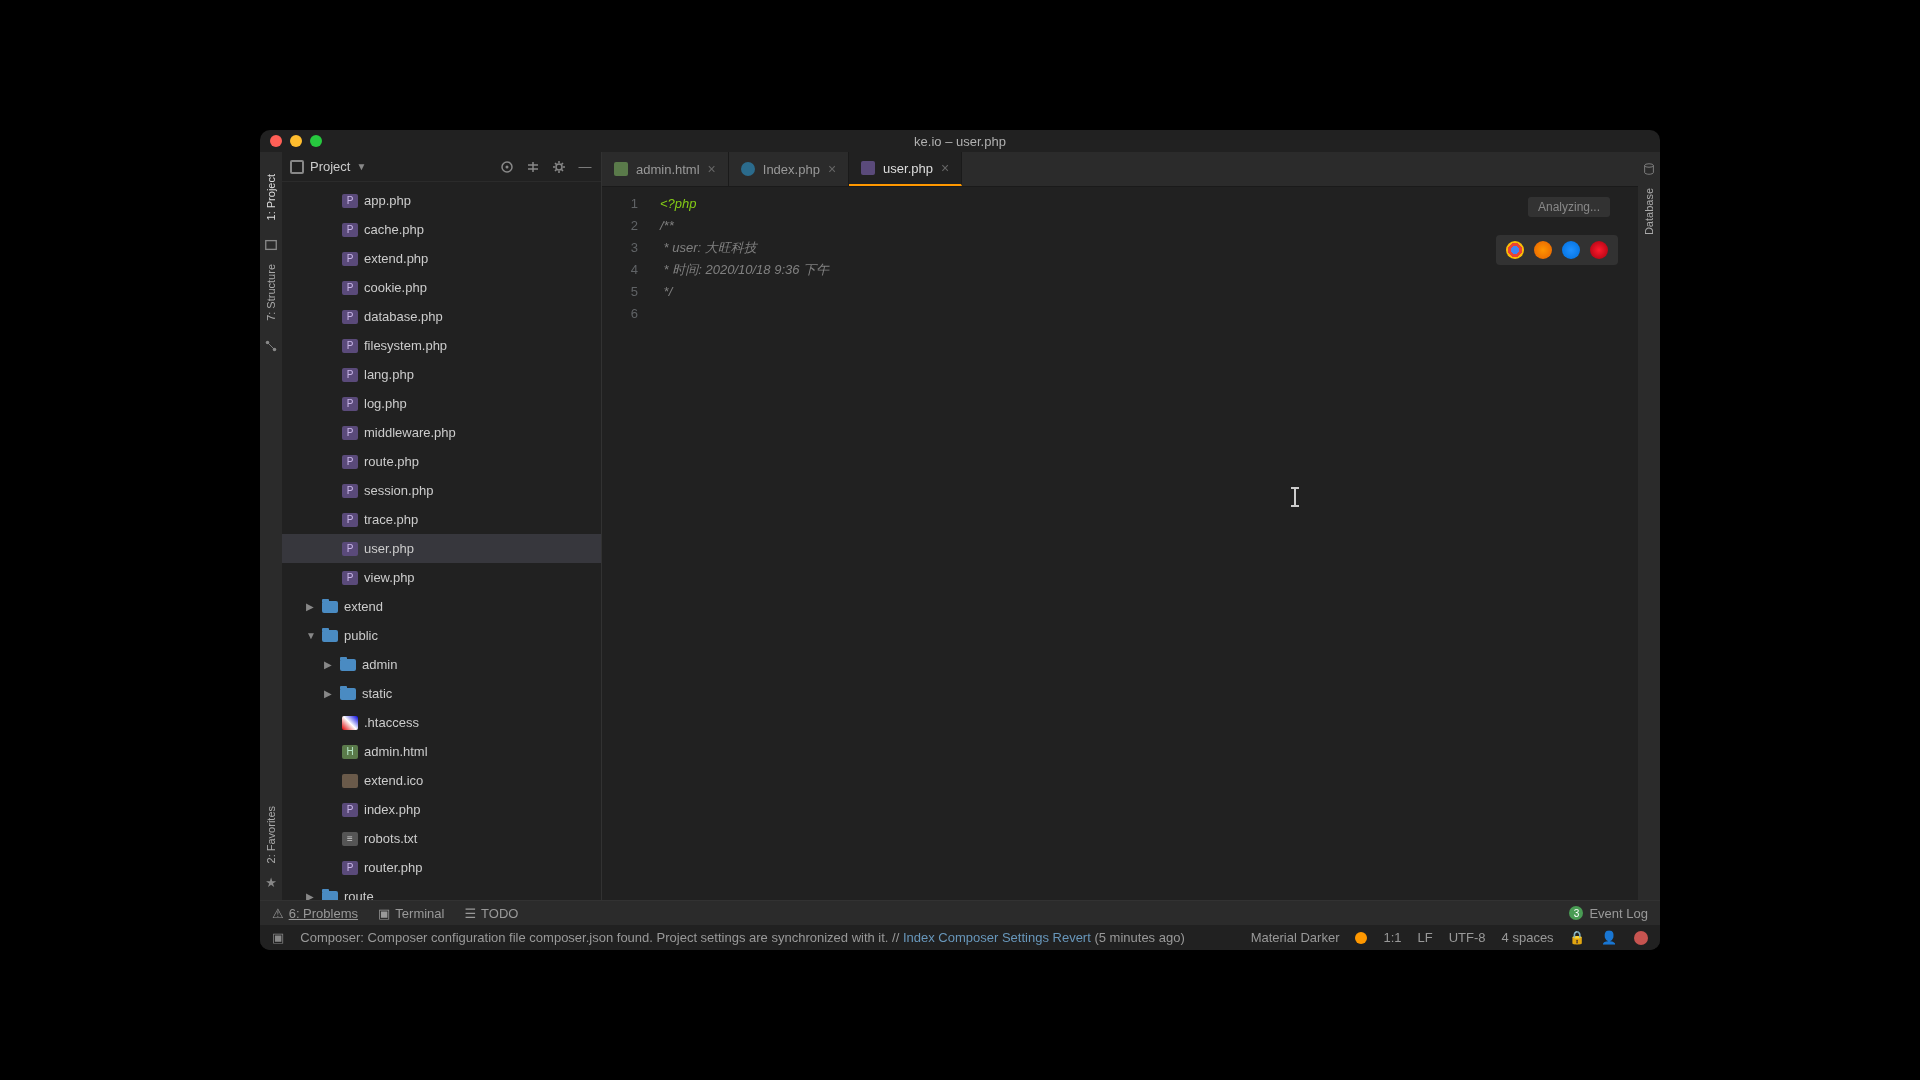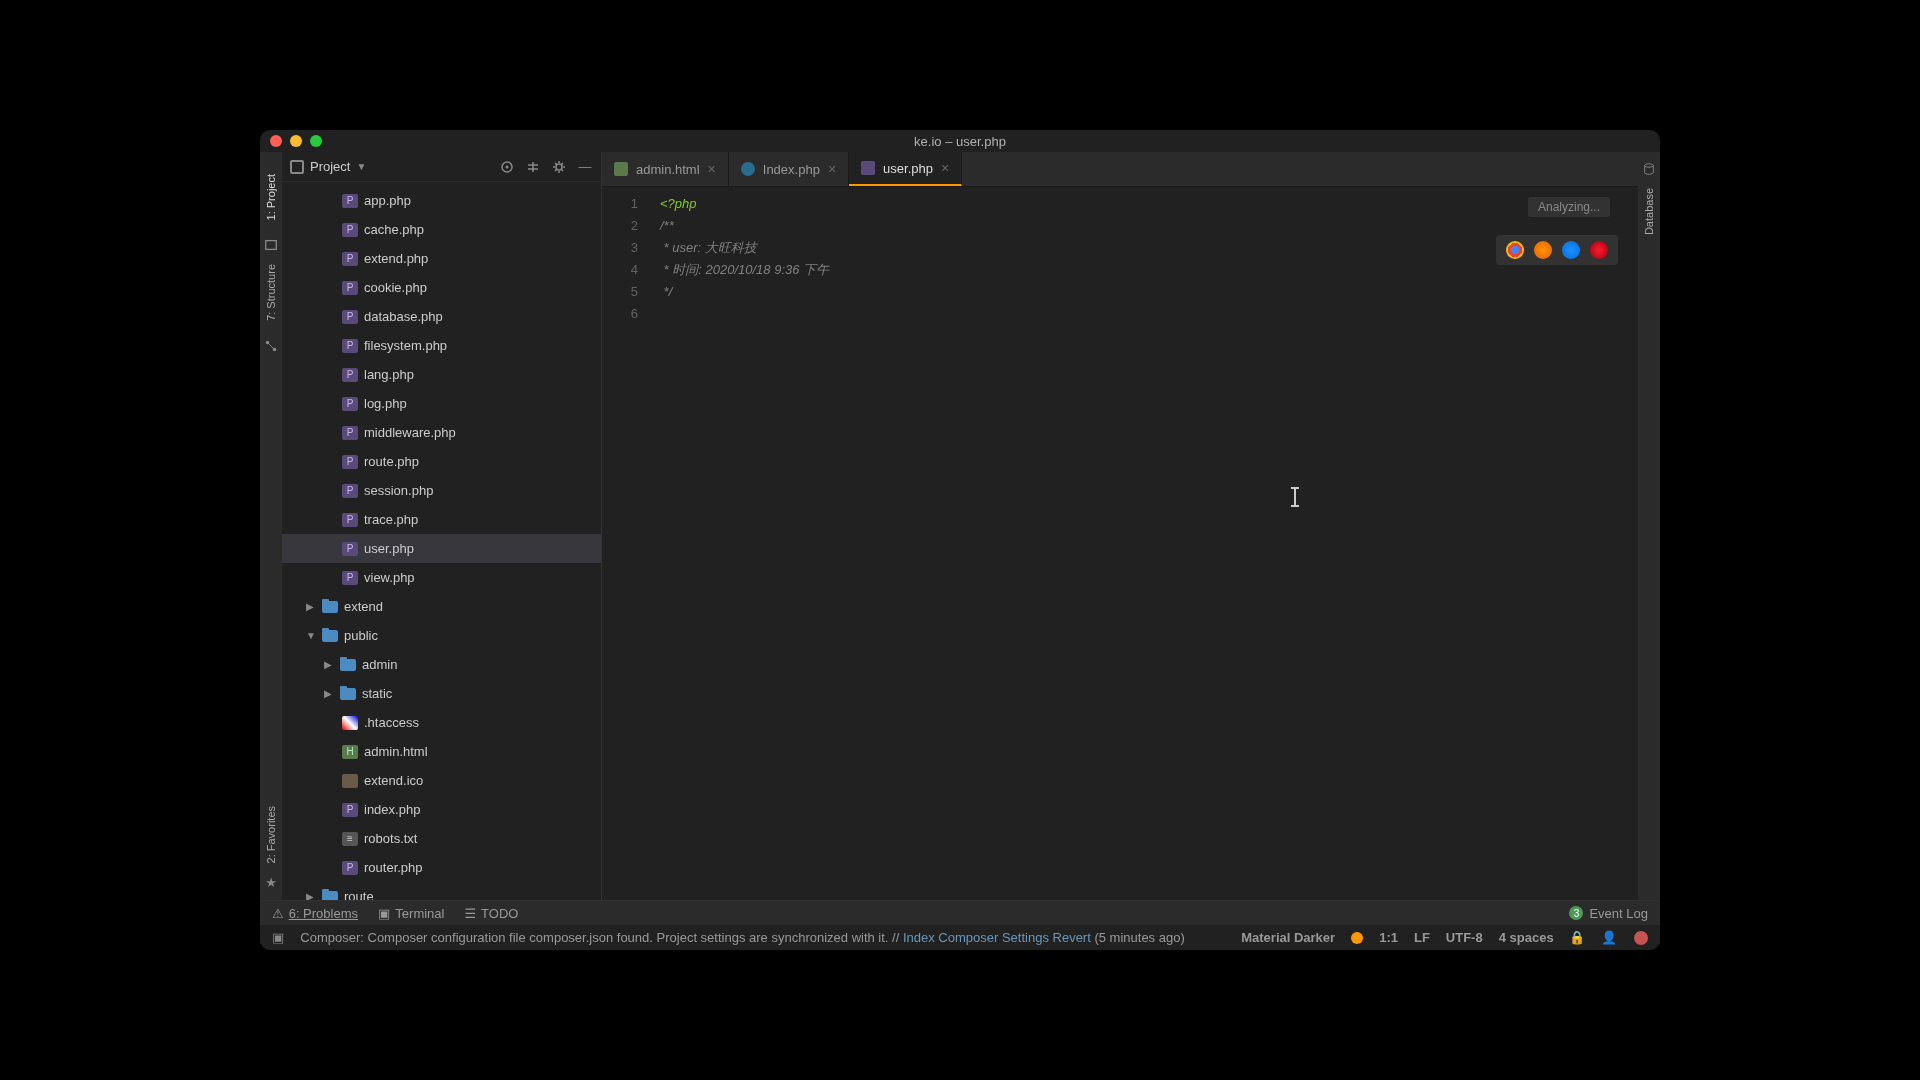--- a/index.html
+++ b/index.html
@@ -62,21 +62,21 @@
 .text-cursor::after { bottom:0; }
 .right-gutter { width: 22px; background: #2b2b2b; display:flex; flex-direction:column; align-items:center; padding-top:10px; }
 .bottom-tools { height: 25px; display: flex; align-items: center; padding: 0 12px; gap: 20px; background: #2b2b2b; border-top: 1px solid #323232; color: #999; font-size: 12px; }
 .bt-item { display: flex; align-items: center; gap: 5px; cursor: pointer; }
 .bt-right { margin-left: auto; display: flex; align-items: center; gap: 6px; }
 .badge { background: #499c54; color: #fff; border-radius: 50%; width: 14px; height: 14px; display: flex; align-items: center; justify-content: center; font-size: 10px; }
 .status-bar { height: 25px; display: flex; align-items: center; padding: 0 12px; background: #212121; color: #999; font-size: 12px; gap: 16px; }
 .status-msg { flex: 1; white-space: nowrap; overflow: hidden; }
 .status-link { color: #6897bb; cursor: pointer; }
 .theme-dot { width: 12px; height: 12px; border-radius: 50%; background: #ff9800; }
-.status-item { cursor: pointer; font-weight: bold; }
+.status-item { cursor: pointer; }
 .err-ic { width: 14px; height: 14px; border-radius: 50%; background: #c75450; }
 .lock-ic { color: #888; }
 .fav-star { color: #888; margin-top: auto; margin-bottom: 10px; }
 </style>
 </head>
 <body>
 
 <div class="window">
 
   <div class="titlebar">

